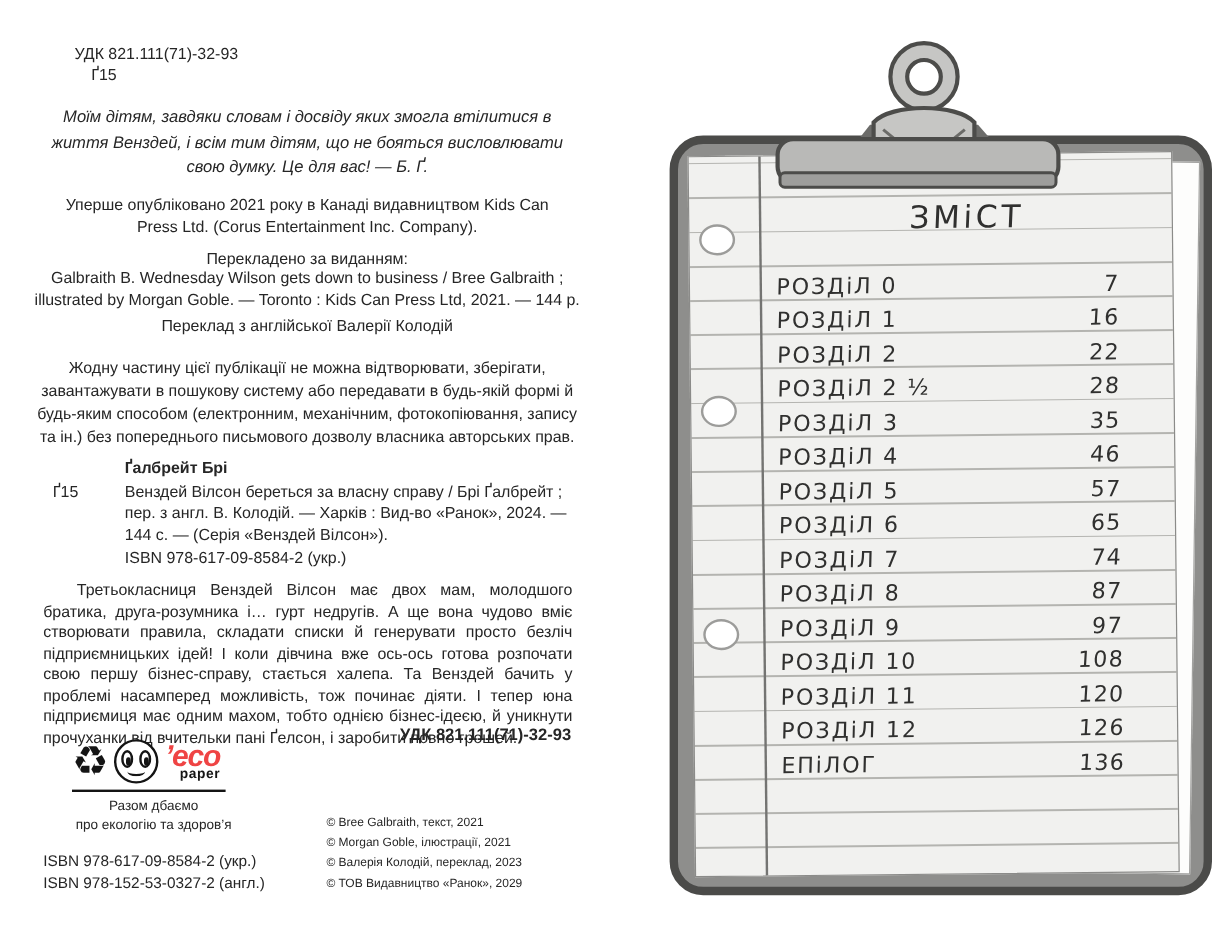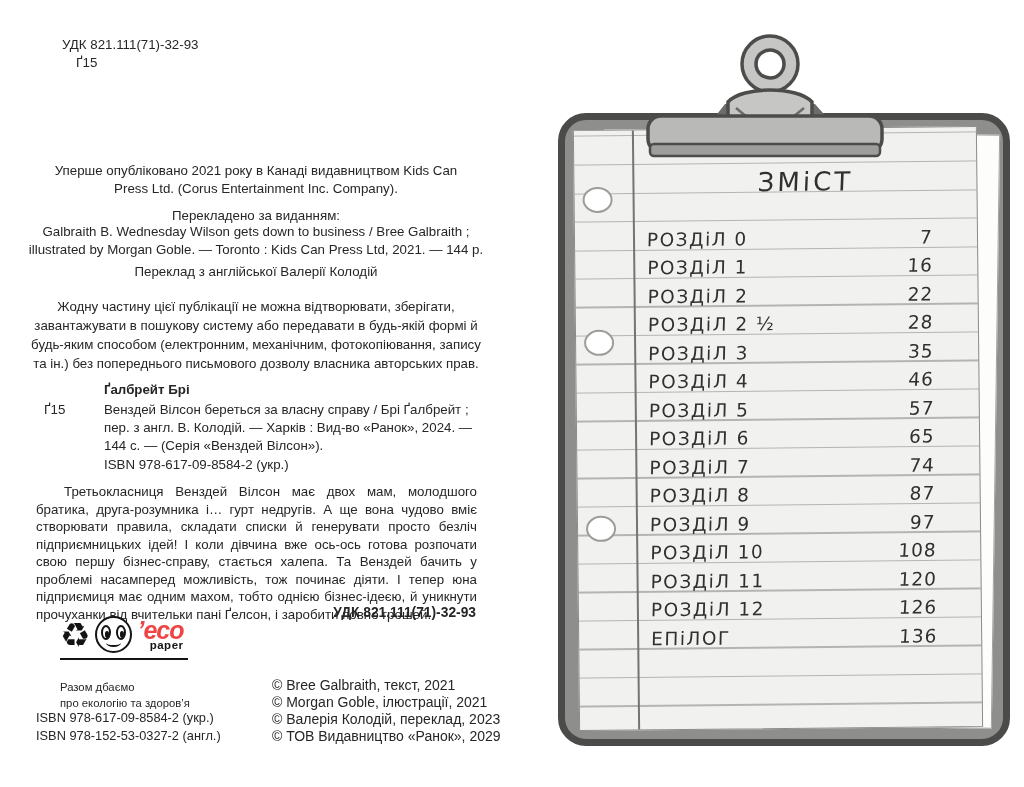--- a/index.html
+++ b/index.html
@@ -37,23 +37,23 @@
                  border-radius:50%; background:#fff; }
   .smiley .eye.l { left:4px; } .smiley .eye.r { right:4px; }
   .smiley .eye::after { content:""; position:absolute; left:1.5px; top:4px; width:4.5px; height:6.5px;
                  border-radius:50%; background:#141414; }
   .smiley .mouth { position:absolute; left:9px; bottom:4px; width:15px; height:8px;
                  border-bottom:2.5px solid #141414; border-radius:0 0 50% 50%; }
   .ecoword { line-height:.85; padding-top:2px; }
   .ecoword .eco-t { font-weight:bold; font-style:italic; font-size:25px; letter-spacing:-1px; color:#ef4444; }
   .ecoword .paper-t { font-weight:bold; font-size:11.5px; text-align:right; color:#141414; letter-spacing:.5px; }
   .eco-rule { margin-top:5px; border-top:2px solid #141414; width:128px; }
-  .eco-tag { font-size:11.3px; line-height:1.45; margin-top:19px; width:136px; }
-
-  .copyrights { left:272px; top:677px; line-height:17px; font-size:14px; }
+  .eco-tag { text-align:center; font-size:11.3px; line-height:1.45; margin-top:4px; width:136px; }
+
+  .copyrights { left:272px; top:677px; line-height:17px; font-size:10px; }
   .isbn-bottom { left:36px; top:709px; line-height:18px; font-size:12.8px; }
 
   
   .board { position:absolute; left:558px; top:113px; width:452px; height:633px;
            background:#8e8e8c; border:7px solid #4b4b49; border-radius:28px; }
   .sheet-back { position:absolute; left:600px; top:132px; width:396px; height:594px;
            background:#fdfdfc; border:1px solid #a3a3a1; transform:rotate(.8deg); }
   .sheet { position:absolute; left:576px; top:128px; width:404px; height:601px;
            background:#f1f1ef; border:1.5px solid #8b8b89; transform:rotate(-.6deg);
            background-image:repeating-linear-gradient(to bottom, transparent 0 27px, #b4b4b0 27px 28.5px);
@@ -77,20 +77,21 @@
 </head>
 <body>
 
 <div id="stage">
 
   <div class="lp udk-top">
     <div>УДК 821.111(71)-32-93</div>
     <div class="code">Ґ15</div>
   </div>
 
+  <div class="lp dedication center">Моїм дітям, завдяки словам і досвіду яких змогла втілитися в життя Венздей, і всім тим дітям, що не бояться висловлювати свою думку. Це для вас! — Б. Ґ.</div>
 
   <div class="lp pub center">Уперше опубліковано 2021 року в Канаді видавництвом Kids Can Press Ltd. (Corus Entertainment Inc. Company).</div>
 
   <div class="lp trans-label center">Перекладено за виданням:</div>
 
   <div class="lp citation center">Galbraith B. Wednesday Wilson gets down to business / Bree Galbraith ; illustrated by Morgan Goble. — Toronto : Kids Can Press Ltd, 2021. — 144 p.</div>
 
   <div class="lp translator center">Переклад з англійської Валерії Колодій</div>
 
 

